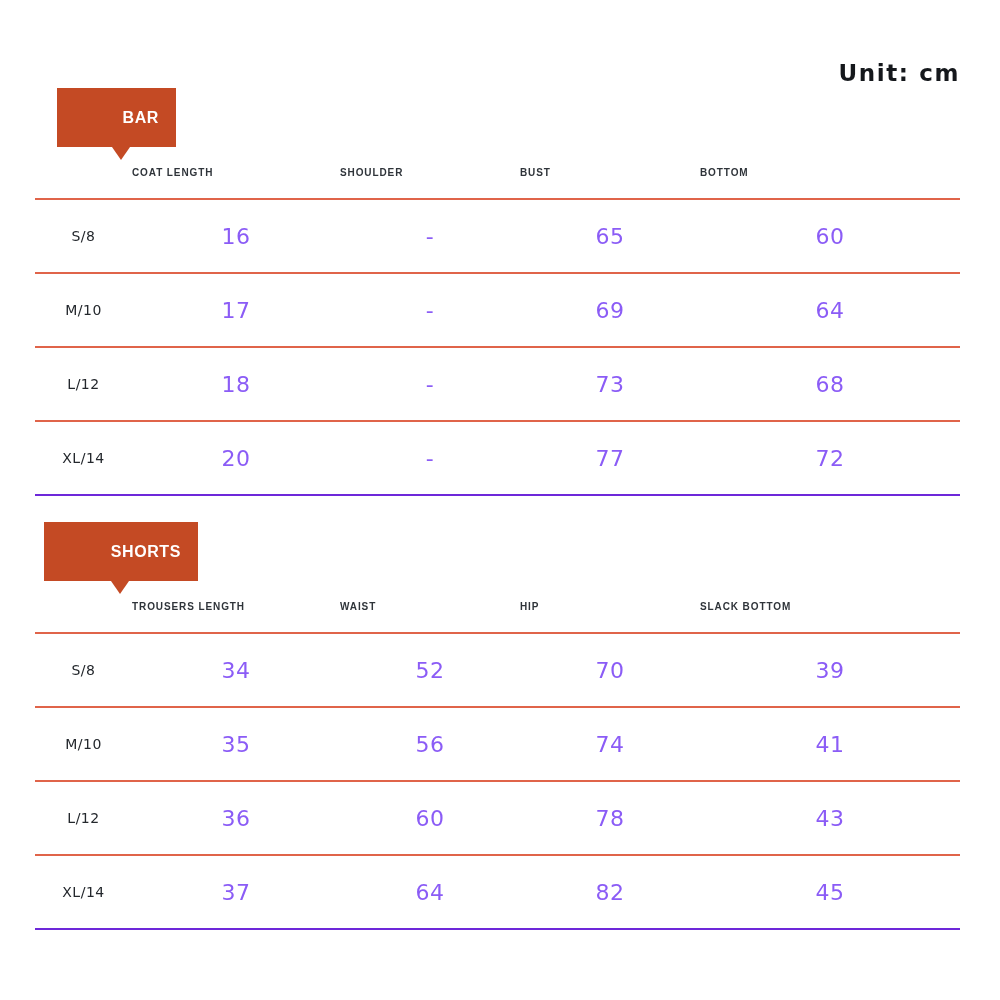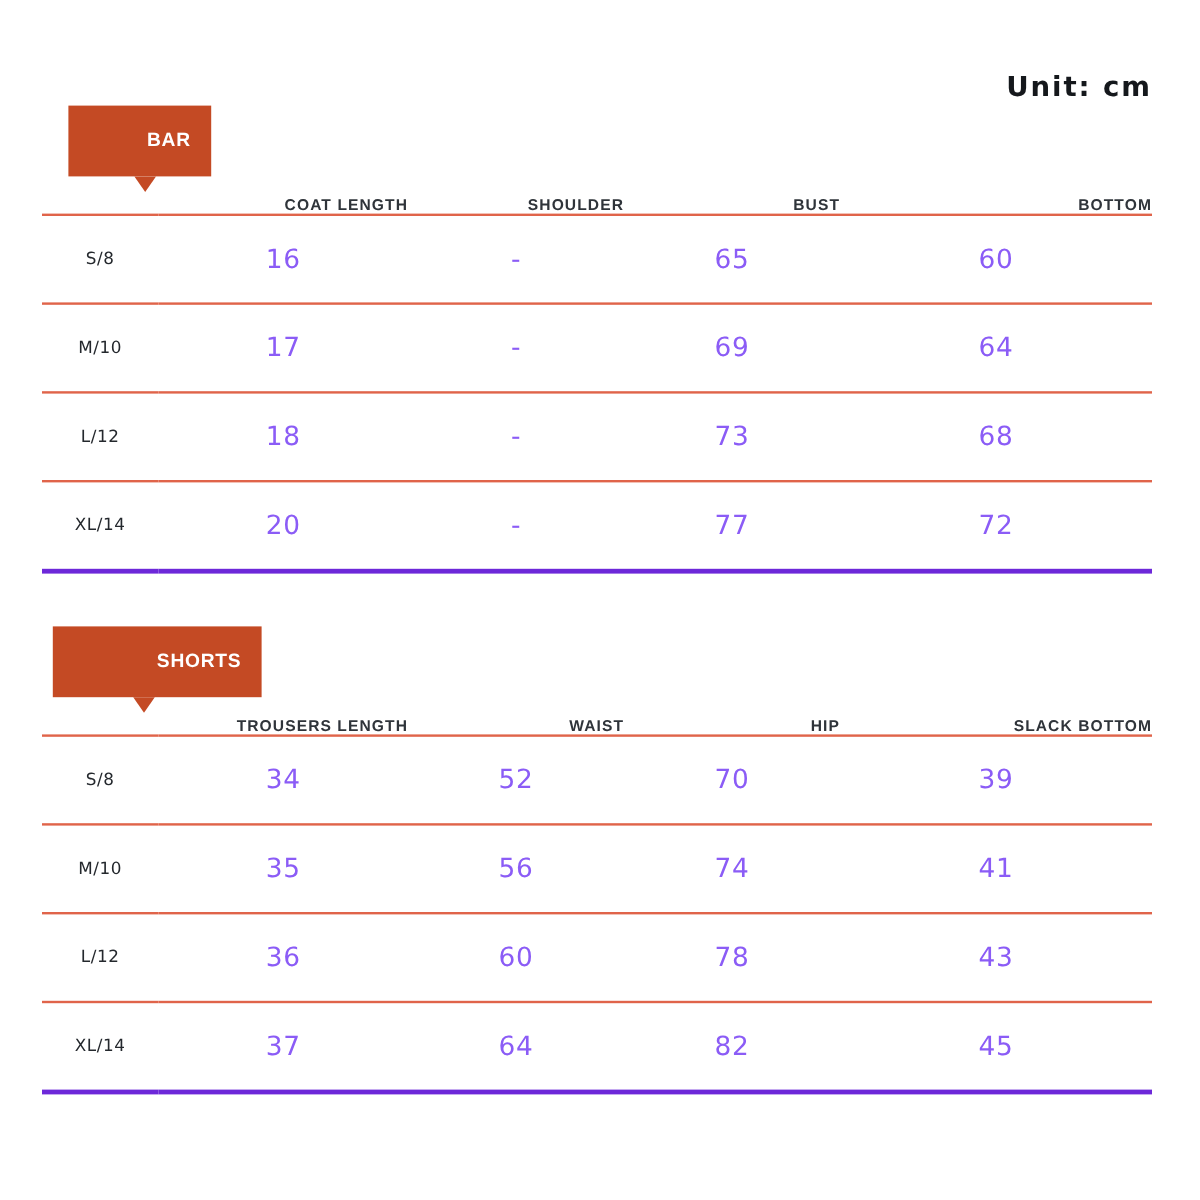--- a/index.html
+++ b/index.html
@@ -51,21 +51,21 @@
     top: 0;
     background: #c44a24;
     height: 59px;
     box-sizing: border-box;
     display: flex;
     align-items: center;
     justify-content: flex-end;
     padding-right: 17px;
   }
   .tag-bar    { left: 57px;  width: 119px; justify-content: flex-end; }
-  .tag-shorts { left: 44px;  width: 174px; }
+  .tag-shorts { left: 44px;  width: 154px; }
 
   .tag-text {
     color: #ffffff;
     font-size: 16px;
     font-weight: bold;
     letter-spacing: 0.6px;
     font-family: "Liberation Sans", sans-serif;
     white-space: nowrap;
   }
 
@@ -94,36 +94,36 @@
 
   .tbl col.c-size { width: 97px;  }
   .tbl col.c-1    { width: 208px; }
   .tbl col.c-2    { width: 180px; }
   .tbl col.c-3    { width: 180px; }
   .tbl col.c-4    { width: 260px; }
 
   .tbl thead th {
     height: 90px;
     vertical-align: bottom;
-    padding: 0 0 0 0;
-    font-size: 13px;
+    padding: 0 0 20px 0;
+    font-size: 10px;
     font-weight: bold;
     letter-spacing: 0.9px;
     color: #2f343a;
-    text-align: right;
+    text-align: left;
     font-family: "Liberation Sans", sans-serif;
     white-space: nowrap;
   }
   .tbl thead th.th-size {  }
 
   .tbl tbody tr {
     border-top: 2px solid #e0644a;
   }
   .tbl tbody tr:last-child {
-    border-bottom: 4px solid #6d28d9;
+    border-bottom: 2px solid #6d28d9;
   }
 
   .tbl tbody td {
     height: 70px;
     text-align: center;
     vertical-align: middle;
     font-family: "DejaVu Sans", sans-serif;
   }
   .cell-size {
     font-size: 14px;

